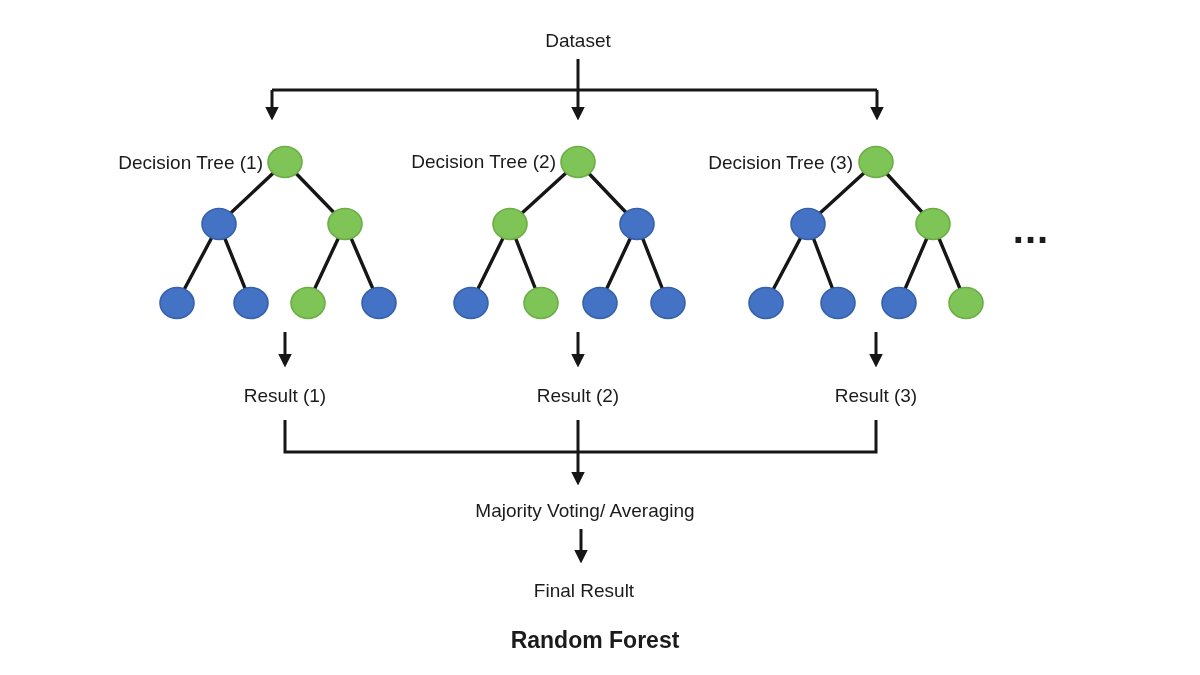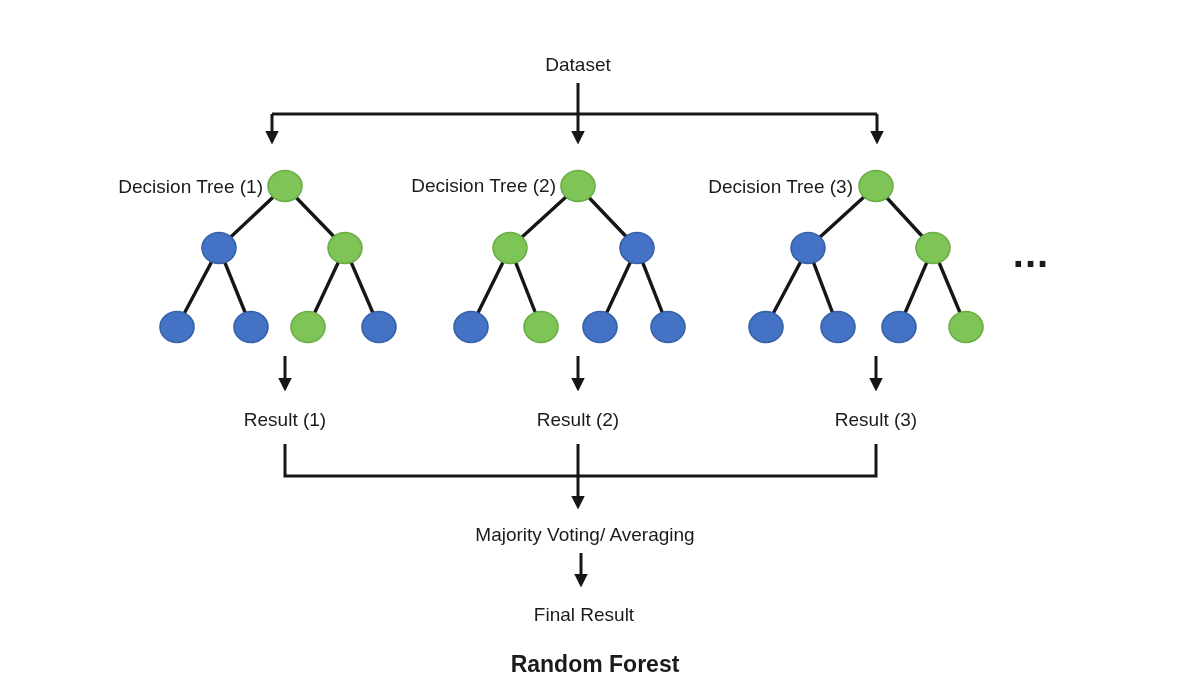--- a/index.html
+++ b/index.html
@@ -13,21 +13,20 @@
     width: 1200px;
     height: 675px;
     overflow: hidden;
     font-family: "Liberation Sans", sans-serif;
   }
   .stage {
     position: relative;
     width: 1200px;
     height: 493px;
     background: #ffffff;
-    margin-top: 24px;
   }
   svg { display: block; }
   text {
     font-family: "Liberation Sans", sans-serif;
     fill: var(--ink);
   }
   .lbl   { font-size: 19px; }
   .dots  { font-size: 40px; font-weight: 700; letter-spacing: 1px; }
   .title { font-size: 23px; font-weight: 700; }
   .edge {

